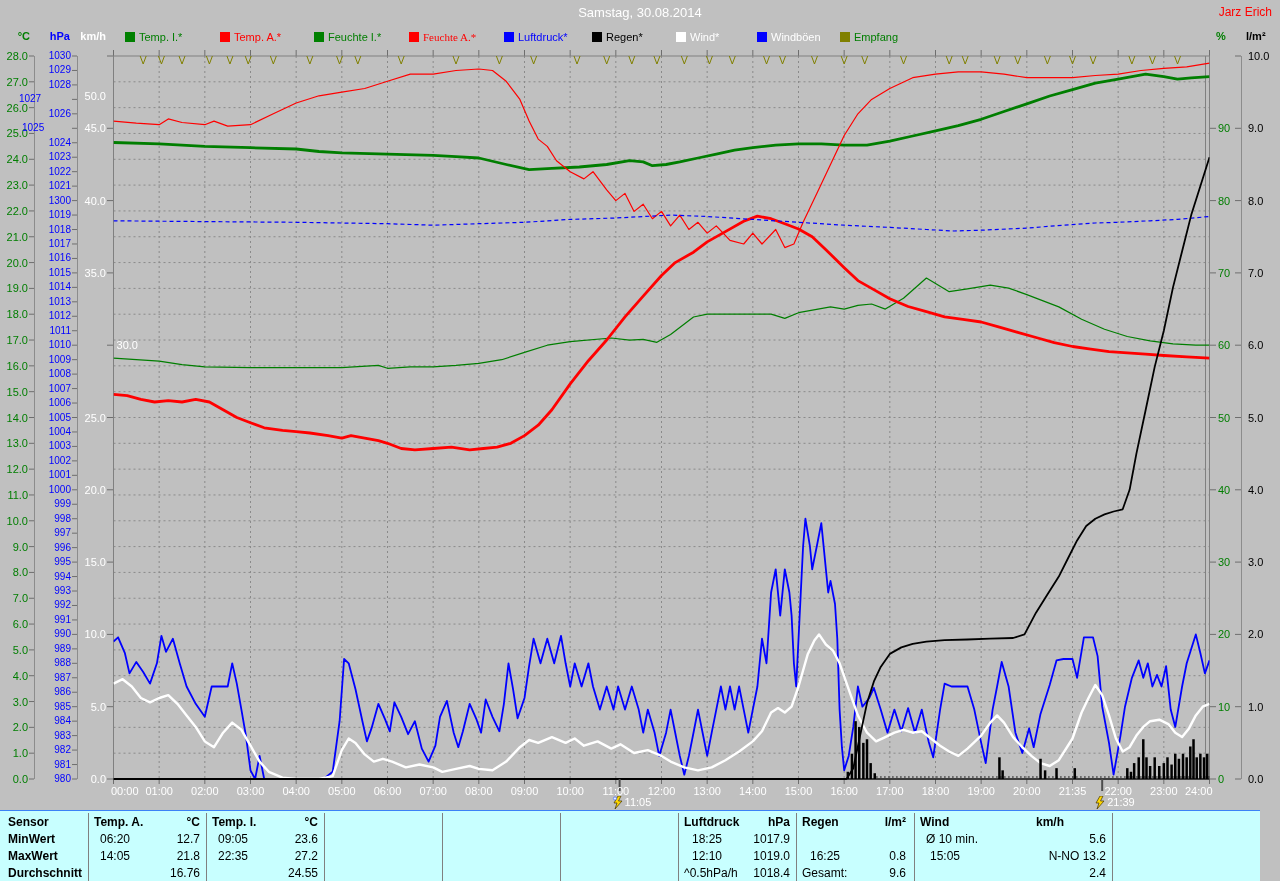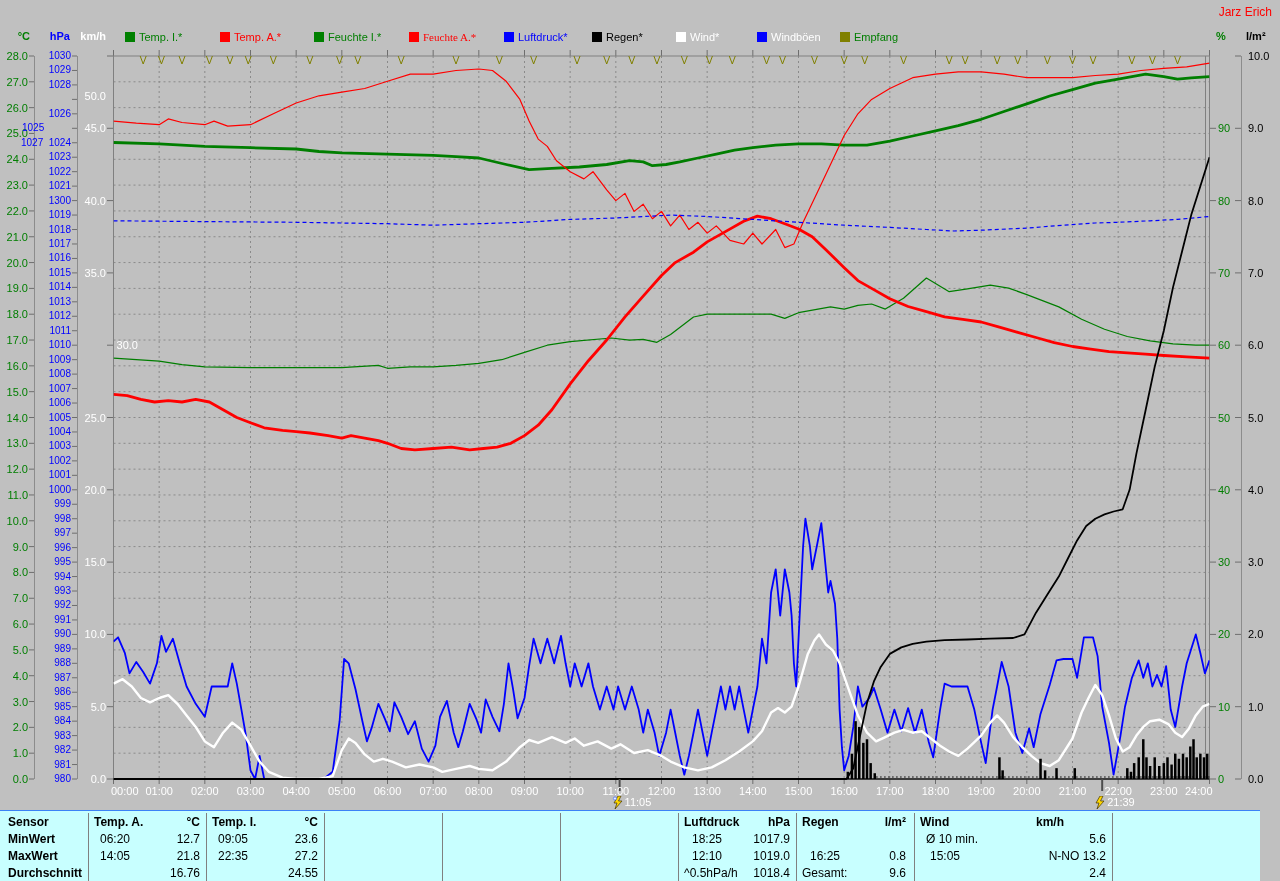--- a/index.html
+++ b/index.html
@@ -17,20 +17,21 @@
   .annot{position:absolute;top:796px;display:flex;align-items:flex-start;gap:1px;color:#fff;font-size:11px;}
   #footer{position:absolute;left:0;top:810px;width:1260px;height:71px;border-top:1px solid #3b82f6;}
   #footer .t{font-size:12px;line-height:14px;color:#000;}
   #footer .b{font-weight:bold;}
   .sep{position:absolute;top:2px;bottom:1px;width:1px;background:#808080;}
 </style>
 </head>
 <body>
 
 <div id="app" style="background: rgb(192, 192, 192);">
+  <div id="title" class="t" style="color: rgb(255, 255, 255);">Samstag, 30.08.2014</div>
   <div id="station" class="t" style="color: rgb(255, 0, 0);">Jarz Erich</div>
 
   <span class="t axhead" style="left: 2px; width: 28px; text-align: right; color: rgb(0, 126, 0);">°C</span>
   <span class="t axhead" style="left: 40px; width: 30px; text-align: right; color: rgb(0, 0, 255);">hPa</span>
   <span class="t axhead" style="left: 74px; width: 32px; text-align: right; color: rgb(255, 255, 255);">km/h</span>
   <span class="t axhead" style="left: 1216px; color: rgb(0, 126, 0);">%</span>
   <span class="t axhead" style="left: 1246px; color: rgb(0, 0, 0);">l/m²</span>
 
   <div class="legend-item" style="left:125px">
       <span class="sw" style="background: rgb(0, 128, 0);"></span>
@@ -404,21 +405,21 @@
       <span class="ax" style="left: -22px; top: 618.071px; width: 50px; text-align: right; color: rgb(0, 126, 0); font-size: 11px;">6.0</span>
       <span class="ax" style="left: -22px; top: 643.893px; width: 50px; text-align: right; color: rgb(0, 126, 0); font-size: 11px;">5.0</span>
       <span class="ax" style="left: -22px; top: 669.714px; width: 50px; text-align: right; color: rgb(0, 126, 0); font-size: 11px;">4.0</span>
       <span class="ax" style="left: -22px; top: 695.536px; width: 50px; text-align: right; color: rgb(0, 126, 0); font-size: 11px;">3.0</span>
       <span class="ax" style="left: -22px; top: 721.357px; width: 50px; text-align: right; color: rgb(0, 126, 0); font-size: 11px;">2.0</span>
       <span class="ax" style="left: -22px; top: 747.179px; width: 50px; text-align: right; color: rgb(0, 126, 0); font-size: 11px;">1.0</span>
       <span class="ax" style="left: -22px; top: 773px; width: 50px; text-align: right; color: rgb(0, 126, 0); font-size: 11px;">0.0</span>
       <span class="ax" style="left: 21px; top: 50px; width: 50px; text-align: right; color: rgb(0, 0, 255); font-size: 10px;">1030</span>
       <span class="ax" style="left: 21px; top: 64.46px; width: 50px; text-align: right; color: rgb(0, 0, 255); font-size: 10px;">1029</span>
       <span class="ax" style="left: 21px; top: 78.92px; width: 50px; text-align: right; color: rgb(0, 0, 255); font-size: 10px;">1028</span>
-      <span class="ax" style="left: 21px; top: 93.38px; width: 50px; text-align: left; color: rgb(0, 0, 255); font-size: 10px; margin-top: 44px;">1027</span>
+      <span class="ax" style="left: 5px; top: 93.38px; width: 50px; text-align: center; color: rgb(0, 0, 255); font-size: 10px;">1027</span>
       <span class="ax" style="left: 21px; top: 107.84px; width: 50px; text-align: right; color: rgb(0, 0, 255); font-size: 10px;">1026</span>
       <span class="ax" style="left: 22px; top: 122.3px; width: 50px; text-align: left; color: rgb(0, 0, 255); font-size: 10px;">1025</span>
       <span class="ax" style="left: 21px; top: 136.76px; width: 50px; text-align: right; color: rgb(0, 0, 255); font-size: 10px;">1024</span>
       <span class="ax" style="left: 21px; top: 151.22px; width: 50px; text-align: right; color: rgb(0, 0, 255); font-size: 10px;">1023</span>
       <span class="ax" style="left: 21px; top: 165.68px; width: 50px; text-align: right; color: rgb(0, 0, 255); font-size: 10px;">1022</span>
       <span class="ax" style="left: 21px; top: 180.14px; width: 50px; text-align: right; color: rgb(0, 0, 255); font-size: 10px;">1021</span>
       <span class="ax" style="left: 21px; top: 194.6px; width: 50px; text-align: right; color: rgb(0, 0, 255); font-size: 10px;">1300</span>
       <span class="ax" style="left: 21px; top: 209.06px; width: 50px; text-align: right; color: rgb(0, 0, 255); font-size: 10px;">1019</span>
       <span class="ax" style="left: 21px; top: 223.52px; width: 50px; text-align: right; color: rgb(0, 0, 255); font-size: 10px;">1018</span>
       <span class="ax" style="left: 21px; top: 237.98px; width: 50px; text-align: right; color: rgb(0, 0, 255); font-size: 10px;">1017</span>
@@ -505,21 +506,21 @@
       <span class="ax" style="left: 595.833px; top: 785px; width: 40px; text-align: center; color: rgb(255, 255, 255); font-size: 11px;">11:00</span>
       <span class="ax" style="left: 641.5px; top: 785px; width: 40px; text-align: center; color: rgb(255, 255, 255); font-size: 11px;">12:00</span>
       <span class="ax" style="left: 687.167px; top: 785px; width: 40px; text-align: center; color: rgb(255, 255, 255); font-size: 11px;">13:00</span>
       <span class="ax" style="left: 732.833px; top: 785px; width: 40px; text-align: center; color: rgb(255, 255, 255); font-size: 11px;">14:00</span>
       <span class="ax" style="left: 778.5px; top: 785px; width: 40px; text-align: center; color: rgb(255, 255, 255); font-size: 11px;">15:00</span>
       <span class="ax" style="left: 824.167px; top: 785px; width: 40px; text-align: center; color: rgb(255, 255, 255); font-size: 11px;">16:00</span>
       <span class="ax" style="left: 869.833px; top: 785px; width: 40px; text-align: center; color: rgb(255, 255, 255); font-size: 11px;">17:00</span>
       <span class="ax" style="left: 915.5px; top: 785px; width: 40px; text-align: center; color: rgb(255, 255, 255); font-size: 11px;">18:00</span>
       <span class="ax" style="left: 961.167px; top: 785px; width: 40px; text-align: center; color: rgb(255, 255, 255); font-size: 11px;">19:00</span>
       <span class="ax" style="left: 1006.83px; top: 785px; width: 40px; text-align: center; color: rgb(255, 255, 255); font-size: 11px;">20:00</span>
-      <span class="ax" style="left: 1052.5px; top: 785px; width: 40px; text-align: center; color: rgb(255, 255, 255); font-size: 11px;">21:00</span>
+      <span class="ax" style="left: 1052.5px; top: 785px; width: 40px; text-align: center; color: rgb(255, 255, 255); font-size: 11px;">21:35</span>
       <span class="ax" style="left: 1098.17px; top: 785px; width: 40px; text-align: center; color: rgb(255, 255, 255); font-size: 11px;">22:00</span>
       <span class="ax" style="left: 1143.83px; top: 785px; width: 40px; text-align: center; color: rgb(255, 255, 255); font-size: 11px;">23:00</span>
       <span class="ax" style="left: 1172.5px; top: 785px; width: 40px; text-align: right; color: rgb(255, 255, 255); font-size: 11px;">24:00</span>
     </div>
 
   <div class="annot" id="annot0" style="left: 611.624px;">
     <svg width="12" height="14" viewBox="0 0 12 14">
         <polygon points="6,0 2,7 5,7 3,13 10,5 6.5,5 9,0" fill="#ffd800" stroke="#403000" stroke-width="0.7"></polygon>
         <circle cx="3" cy="2.5" r="1.6" fill="#e8f4ff" stroke="#3355ff" stroke-width="0.6"></circle>
       </svg>

